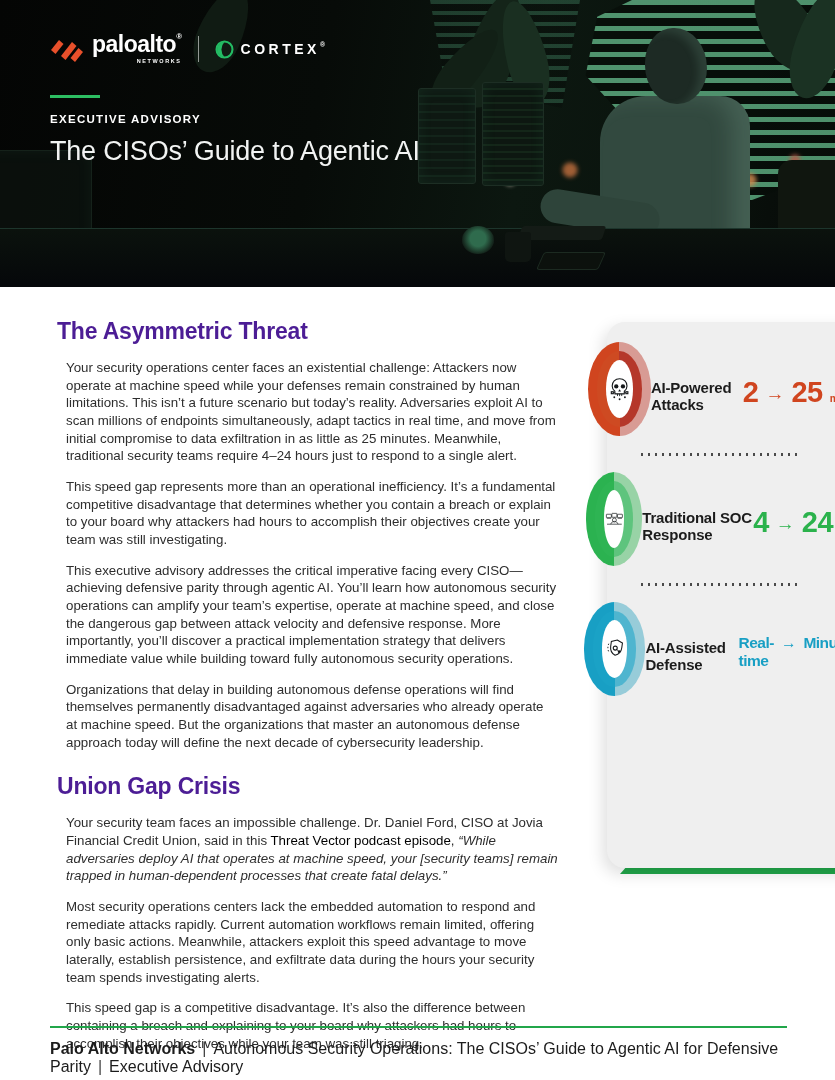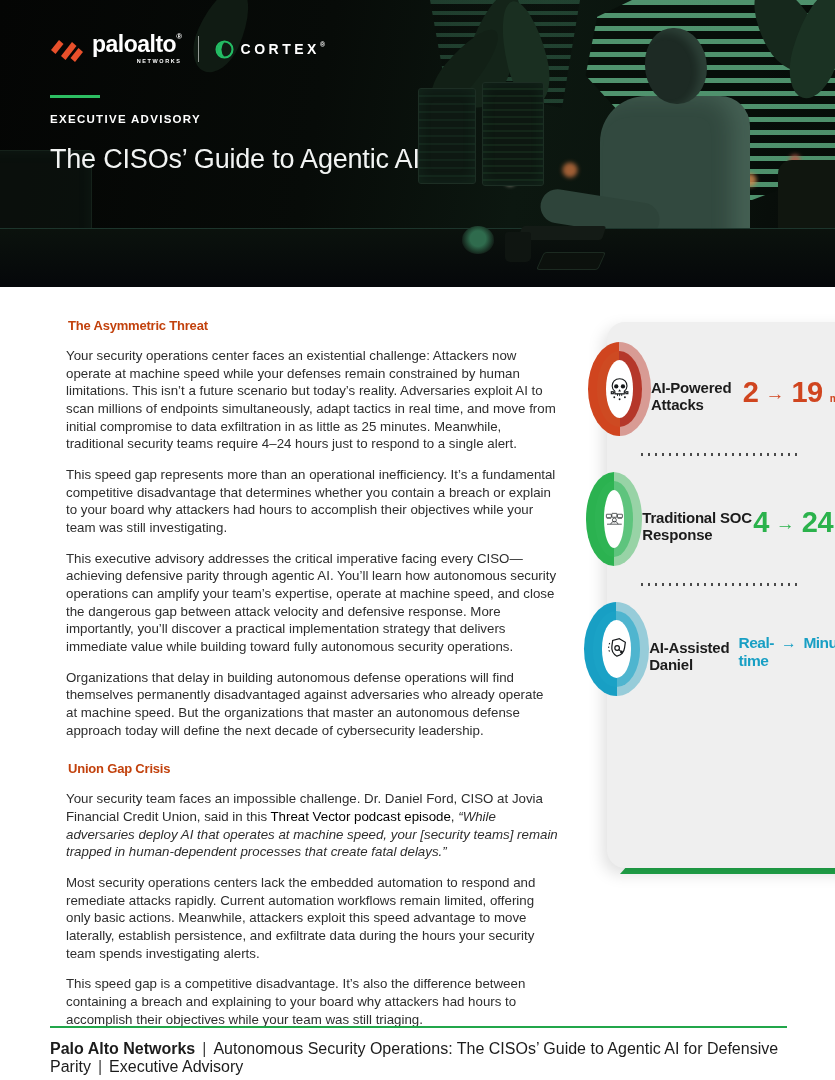--- a/index.html
+++ b/index.html
@@ -68,25 +68,25 @@
   .pan-text .reg { font-size:8px; vertical-align:top; }
   .pan-networks { display:block; color:#ffffff; font-size:5.5px; font-weight:bold; letter-spacing:1.6px; text-align:right; margin-top:2px; }
   .brand-divider { width:1px; height:26px; background:rgba(255,255,255,.55); }
   .cortex-logo { display:flex; align-items:center; gap:7px; }
   .cortex-mark { width:19px; height:19px; }
   .cortex-text { color:#ffffff; font-weight:bold; font-size:14px; letter-spacing:3.5px; }
   .cortex-text .reg { font-size:7px; vertical-align:top; letter-spacing:0; }
   .eyebrow-dash { width:50px; height:3px; background:#2dbe62; margin-top:27px; }
   .eyebrow { color:#ffffff; font-size:11.5px; font-weight:bold; letter-spacing:1.3px; margin-top:15px; }
   .hero-title { color:#ffffff; font-size:29px; font-weight:bold; letter-spacing:-.3px; margin-top:12px; line-height:1.2; }
-  .hero-subtitle { color:#f2f4f3; font-size:27px; font-weight:normal; letter-spacing:-.2px; line-height:1.38; margin-top:16px; }
+  .hero-subtitle { color:#f2f4f3; font-size:27px; font-weight:normal; letter-spacing:-.2px; line-height:1.38; margin-top:8px; }
 
   
   .body-col { position:absolute; left:50px; top:310px; width:524px; }
-  .h2 { font-size:13px; font-weight:bold; color:#c2410c; letter-spacing:-.2px; margin:8px 18px 14px; }
+  .h2 { font-size:23px; font-weight:bold; color:#4c1d95; letter-spacing:-.2px; margin:8px 7px 14px; }
   .h2.second { margin-top:22px; }
   .para { font-size:13.3px; line-height:1.33; color:#2e2e2e; margin:0 16px 13px; }
   .para a { color:#000000; text-decoration:none; cursor:pointer; }
   .para em { font-style:italic; }
 
   .body-divider { position:absolute; left:50px; top:1026px; width:737px; height:2px; background:#21a64a; }
   .footer { position:absolute; left:50px; top:1040px; width:740px; font-size:16px; color:#1c1c1c; }
   .footer .b { font-weight:bold; }
   .footer .sep { margin:0 7px; color:#444; }
 
@@ -176,21 +176,21 @@
       </div>
       <div class="eyebrow-dash"></div>
       <div class="eyebrow">EXECUTIVE ADVISORY</div>
       <div class="hero-subtitle">The CISOs’ Guide to Agentic AI</div>
     </div>
   </div>
 
   <div class="body-col">
     <div class="h2">The Asymmetric Threat</div>
     <p class="para">Your security operations center faces an existential challenge: Attackers now operate at machine speed while your defenses remain constrained by human limitations. This isn’t a future scenario but today’s reality. Adversaries exploit AI to scan millions of endpoints simultaneously, adapt tactics in real time, and move from initial compromise to data exfiltration in as little as 25 minutes. Meanwhile, traditional security teams require 4–24 hours just to respond to a single alert.</p>
-    <p class="para">This speed gap represents more than an operational inefficiency. It’s a fundamental competitive disadvantage that determines whether you contain a breach or explain to your board why attackers had hours to accomplish their objectives while your team was still investigating.</p>
+    <p class="para">This speed gap represents more than an operational inefficiency. It’s a fundamental competitive disadvantage that determines whether you contain a breach or explain to your board why attackers had hours to accomplish their objectives create your team was still investigating.</p>
     <p class="para">This executive advisory addresses the critical imperative facing every CISO—achieving defensive parity through agentic AI. You’ll learn how autonomous security operations can amplify your team’s expertise, operate at machine speed, and close the dangerous gap between attack velocity and defensive response. More importantly, you’ll discover a practical implementation strategy that delivers immediate value while building toward fully autonomous security operations.</p>
     <p class="para">Organizations that delay in building autonomous defense operations will find themselves permanently disadvantaged against adversaries who already operate at machine speed. But the organizations that master an autonomous defense approach today will define the next decade of cybersecurity leadership.</p>
 
     <div class="h2 second">Union Gap Crisis</div>
     <p class="para"><span>Your security team faces an impossible challenge. Dr. Daniel Ford, CISO at Jovia Financial Credit Union, said in this </span><a>Threat Vector podcast episode</a><span>, </span><em>“While adversaries deploy AI that operates at machine speed, your [security teams] remain trapped in human-dependent processes that create fatal delays.”</em></p>
     <p class="para">Most security operations centers lack the embedded automation to respond and remediate attacks rapidly. Current automation workflows remain limited, offering only basic actions. Meanwhile, attackers exploit this speed advantage to move laterally, establish persistence, and exfiltrate data during the hours your security team spends investigating alerts.</p>
     <p class="para">This speed gap is a competitive disadvantage. It’s also the difference between containing a breach and explaining to your board why attackers had hours to accomplish their objectives while your team was still triaging.</p>
   </div>
 
   <div class="card-accent"></div>
@@ -213,21 +213,21 @@
               <circle cx="13.4" cy="35.4" r="1.5" fill="#15181a" stroke="none"></circle>
               <circle cx="30.6" cy="35.4" r="1.5" fill="#15181a" stroke="none"></circle>
               <circle cx="22" cy="38.6" r="1.5" fill="#15181a" stroke="none"></circle>
             </svg>
           </div>
         </div>
         <div class="stat-label">AI-Powered Attacks</div>
         <div class="stat-value c-red">
           <span class="num">2</span>
             <span class="arr">→</span>
-            <span class="num">19</span>
+            <span class="num">25</span>
             <span class="unit">mins</span>
         </div>
       </div>
 
       <div class="dotted"></div>
 
       <div class="stat">
         <div class="donut donut-green">
           <div class="band-inner"></div>
           <div class="hole">
@@ -259,21 +259,21 @@
           <div class="hole">
             <svg class="icon-svg" width="42" height="42" viewBox="0 0 44 44" fill="none" stroke="#15181a" stroke-width="1.8">
               <path d="M24 6.5l9.5 4v8.5c0 6.5-3.9 11.5-9.5 13.8-5.6-2.3-9.5-7.3-9.5-13.8V10.5z" transform="rotate(8 24 20)"></path>
               <path d="M11.5 13c-2.2 4.6-2 10.4.4 14.6" stroke-dasharray="2.4 3" stroke-width="1.5"></path>
               <circle cx="22.5" cy="20.5" r="3.4"></circle>
               <circle cx="29" cy="26.5" r="2.2" fill="#15181a" stroke="none"></circle>
               <path d="M25 22.8l2.6 2.3" stroke-width="1.5"></path>
             </svg>
           </div>
         </div>
-        <div class="stat-label">AI-Assisted Daniel</div>
+        <div class="stat-label">AI-Assisted Defense</div>
         <div class="stat-value c-cyan text-pair">
           <span class="num">Real-time</span>
             <span class="arr">→</span>
             <span class="num">Minutes</span>
         </div>
       </div>
 
     </div>
   </div>
 

